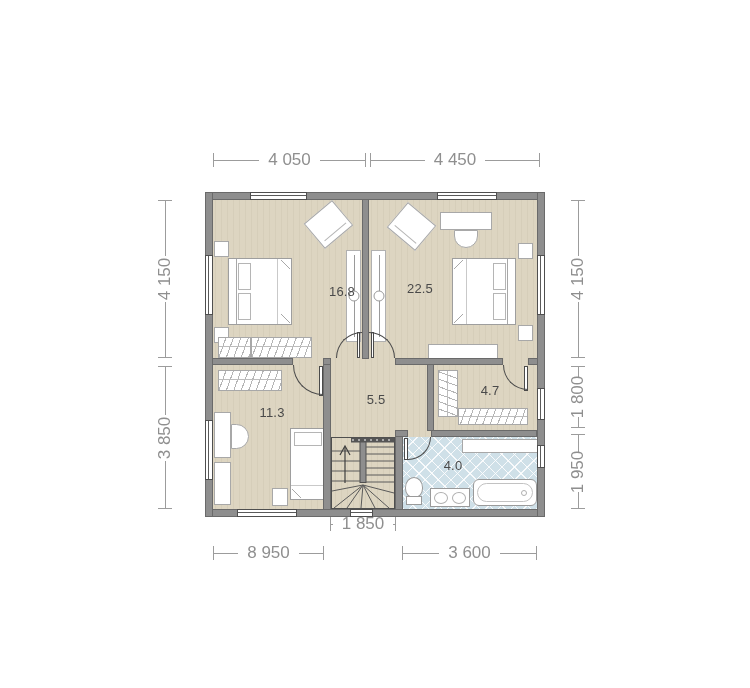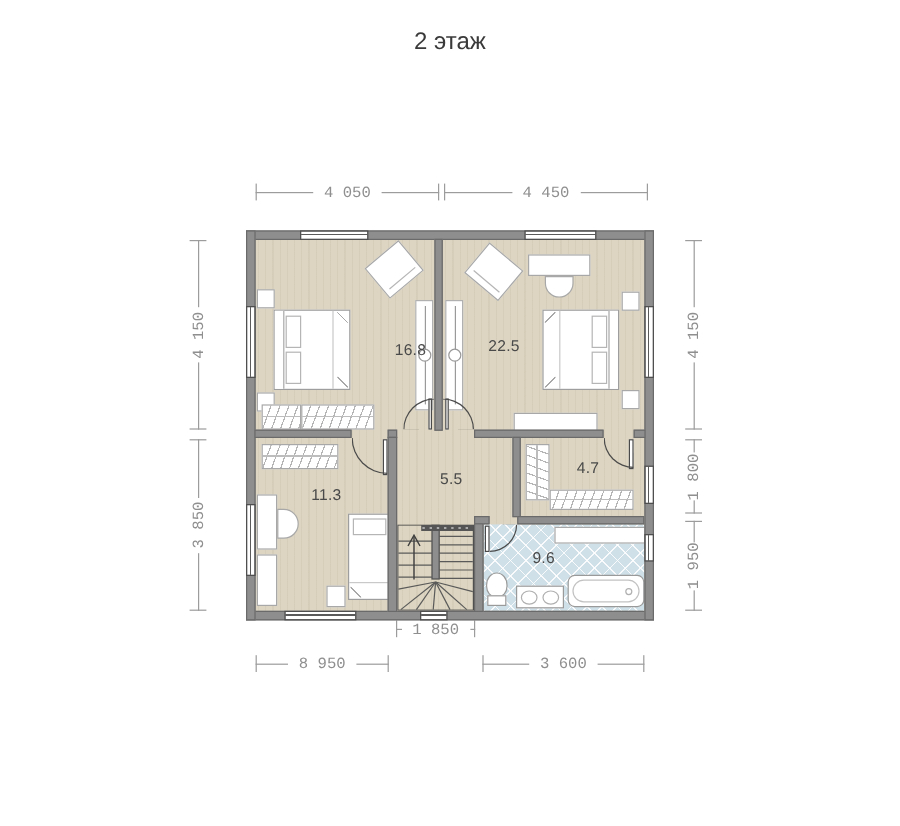--- a/index.html
+++ b/index.html
@@ -1,21 +1,21 @@
 <!DOCTYPE html>
 <html><head>
 <meta charset="utf-8">
 <style>
   html,body{margin:0;padding:0;background:#fff;}
   .canvas{position:relative;width:750px;height:688px;background:#fff;overflow:hidden;
           font-family:"Liberation Sans","DejaVu Sans",sans-serif;}
   .title{position:absolute;left:0;right:0;top:24px;text-align:center;
          font-size:20px;color:#3a3a3a;}
   
-  .dimh,.dimv{position:absolute;color:#8f8f8f;font-size:13px;font-family:Liberation Mono, monospace;}
+  .dimh,.dimv{position:absolute;color:#8f8f8f;font-size:17px;}
   .dimh{display:flex;align-items:center;height:20px;}
   .dimh::before,.dimh::after{content:"";flex:1;height:1px;background:#9c9c9c;}
   .dimh .lbl{padding:0 9px;white-space:nowrap;}
   .dimh .tkl,.dimh .tkr{position:absolute;top:50%;transform:translateY(-50%);
          width:1px;height:14px;background:#9c9c9c;}
   .dimh .tkl{left:0;} .dimh .tkr{right:0;}
   .dimv{display:flex;flex-direction:column;align-items:center;width:20px;}
   .dimv::before,.dimv::after{content:"";flex:1;width:1px;background:#9c9c9c;}
   .dimv .lblbox{height:46px;display:flex;align-items:center;justify-content:center;width:20px;}
   .dimv .rot{transform:rotate(-90deg);white-space:nowrap;}
@@ -50,21 +50,20 @@
   .mirrordot{position:absolute;left:50%;top:50%;width:9px;height:9px;border:1px solid #9a9a9a;
              border-radius:50%;transform:translate(-50%,-50%);background:#fff;}
   .fold{position:absolute;width:9px;height:9px;z-index:3;
         background:linear-gradient(45deg,transparent 47%,#a8a8a8 47% 53%,transparent 53%);}
   .seatline{position:absolute;left:10%;right:10%;bottom:5px;height:1px;background:#b5b5b5;}
 </style>
 </head>
 <body>
 
 <div class="canvas">
-  <div class="title">2 этаж</div>
 
   <div class="dimh" style="left:213px;top:150px;width:153px;">
     <span class="tkl"></span>
     <span class="lbl">4 050</span>
     <span class="tkr"></span>
   </div>
   <div class="dimh" style="left:370px;top:150px;width:170px;">
     <span class="tkl"></span>
     <span class="lbl">4 450</span>
     <span class="tkr"></span>
@@ -222,21 +221,21 @@
       </g>
       <rect x="20" y="0.5" width="43.5" height="5" fill="#555"></rect>
       <line x1="21" y1="3" x2="63" y2="3" stroke="#fff" stroke-width="1" stroke-dasharray="2 4"></line>
     </svg>
 
     <div class="roomlbl" style="left:137px;top:99px;">16.8</div>
     <div class="roomlbl" style="left:215px;top:96px;">22.5</div>
     <div class="roomlbl" style="left:67px;top:220px;">11.3</div>
     <div class="roomlbl" style="left:171px;top:207px;">5.5</div>
     <div class="roomlbl" style="left:285px;top:198px;">4.7</div>
-    <div class="roomlbl" style="left:248px;top:273px;">9.6</div>
+    <div class="roomlbl" style="left:248px;top:273px;">4.0</div>
 
     <div class="leaf" style="left:152px;top:140px;width:3px;height:26px;"></div>
     <div class="arc arc-tl" style="left:131px;top:140px;width:26px;height:26px;"></div>
     <div class="leaf" style="left:166px;top:140px;width:3px;height:26px;"></div>
     <div class="arc arc-tr" style="left:164px;top:140px;width:26px;height:26px;"></div>
     <div class="leaf" style="left:114px;top:174px;width:4px;height:30px;"></div>
     <div class="arc arc-bl" style="left:88px;top:173px;width:30px;height:30px;"></div>
     <div class="leaf" style="left:319px;top:174px;width:4px;height:25px;"></div>
     <div class="arc arc-bl" style="left:298px;top:173px;width:25px;height:25px;"></div>
     <div class="leaf" style="left:199px;top:246px;width:4px;height:22px;"></div>

